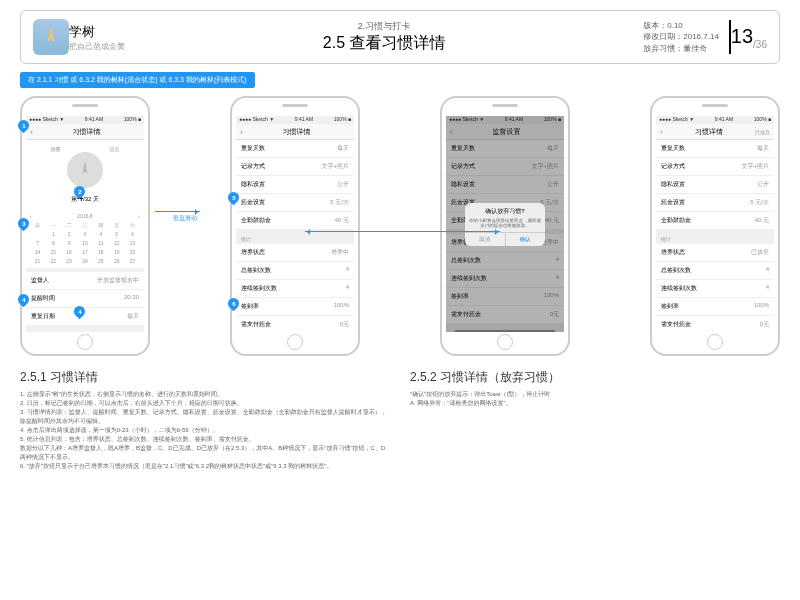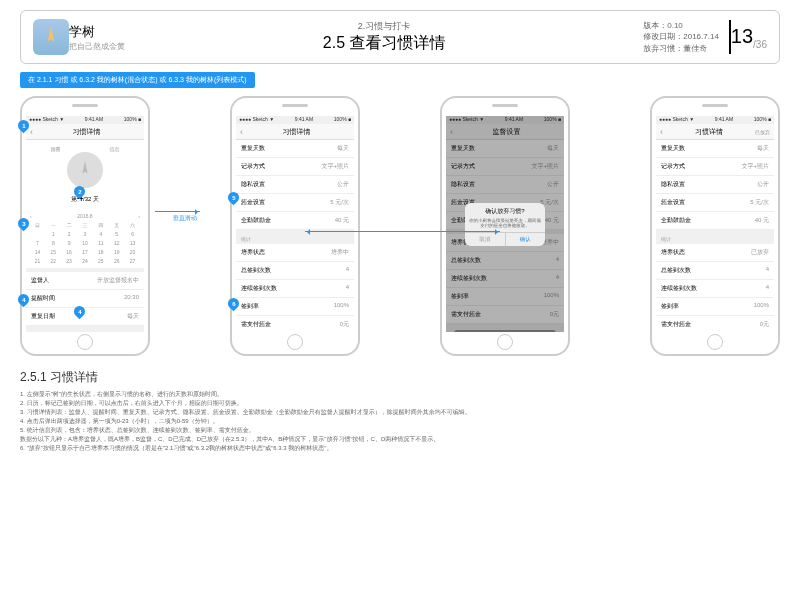--- a/index.html
+++ b/index.html
@@ -393,14 +393,19 @@
       <div class="desc-col">
         <div class="desc-title">2.5.1 习惯详情</div>
         <div>1. 左侧显示"树"的生长状态，右侧显示习惯的名称、进行的天数和原始时间。</div>
         <div>2. 日历，标记已签到的日期，可以点击后，右前头进入下个月，相应的日期可切换。</div>
         <div>3. 习惯详情列表：监督人、提醒时间、重复天数、记录方式、隐私设置、惩金设置、全勤鼓励金（全勤鼓励金只有监督人提醒时才显示），除提醒时间外其余均不可编辑。</div>
         <div>4. 点击后弹出两项选择器，第一项为0-23（小时），二项为0-59（分钟）。</div>
         <div>5. 统计信息列表，包含：培养状态、总签到次数、连续签到次数、签到率、需支付惩金。</div>
         <div>数据分以下几种：A培养监督人，既A培养，B监督，C、D已完成、D已放弃（在2.5.3），其中A、B种情况下，显示"放弃习惯"按钮，C、D两种情况下不显示。</div>
         <div>6. "放弃"按钮只显示于自己培养本习惯的情况（若是在"2.1习惯"或"6.3.2我的树林状态中状态"或"6.3.3 我的树林状态"。</div>
       </div>
+      <div class="desc-col">
+        <div class="desc-title">2.5.2 习惯详情（放弃习惯）</div>
+        <div>"确认"按钮的放弃提示：弹出Toast（I型），停止计时</div>
+        <div>A. 网络异常："请检查您的网络设置"。</div>
+      </div>
     </div>
 </div>
 
 </body></html>

